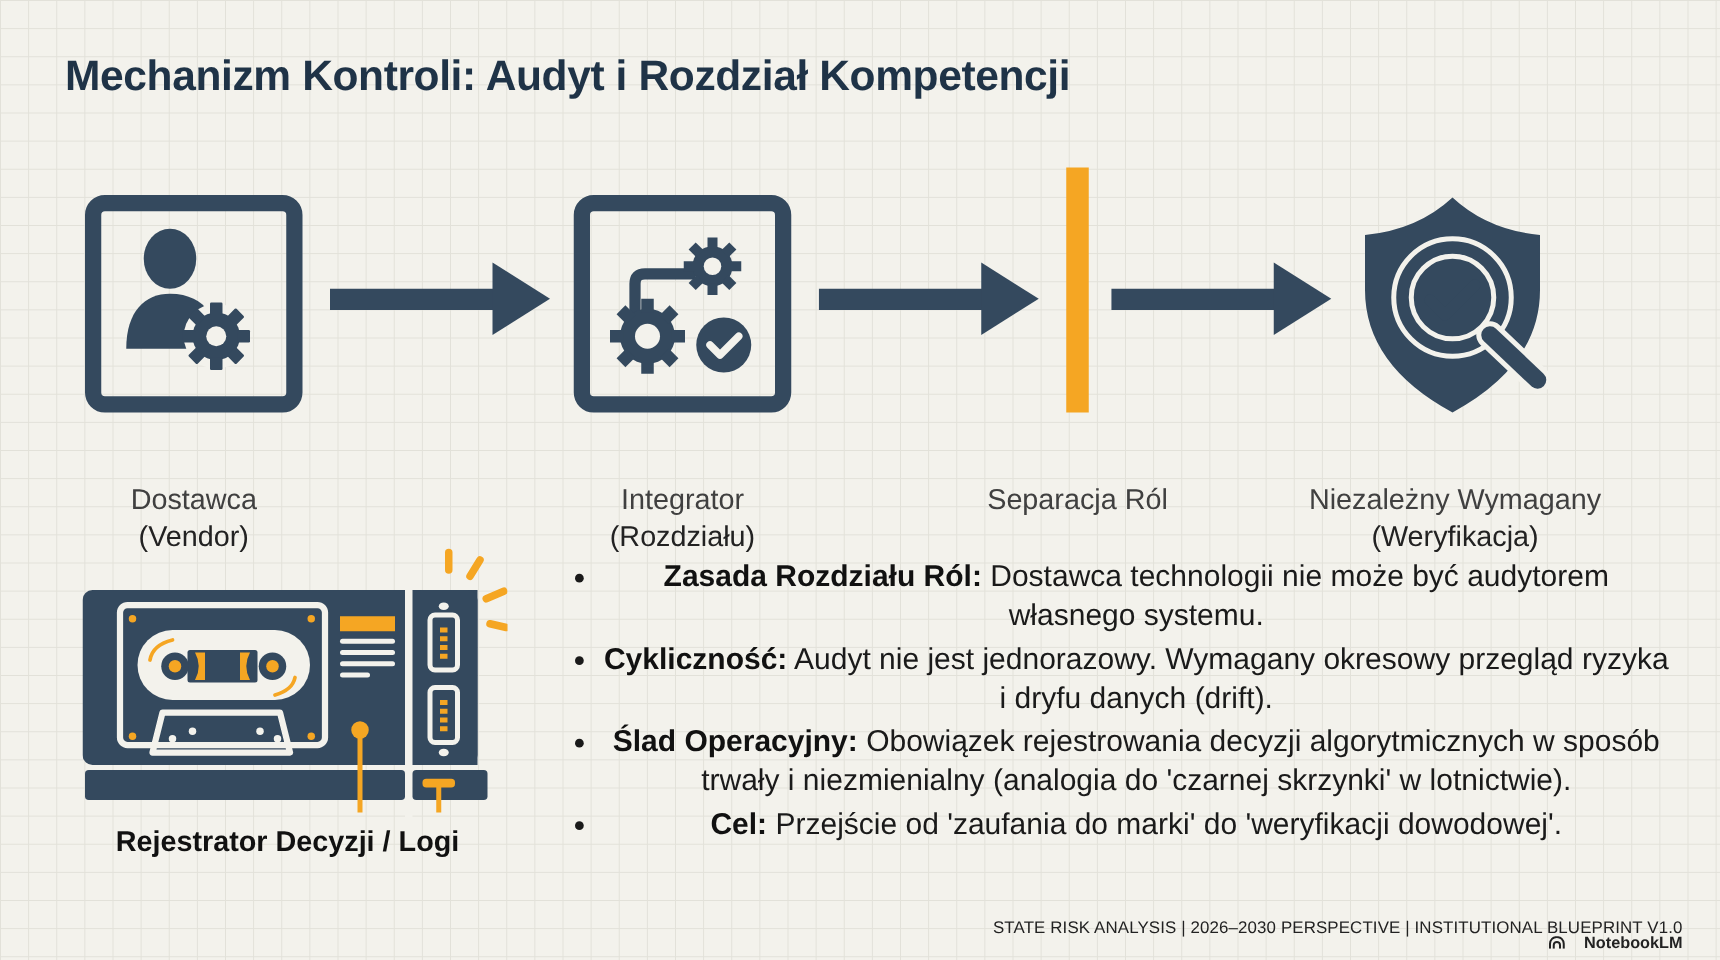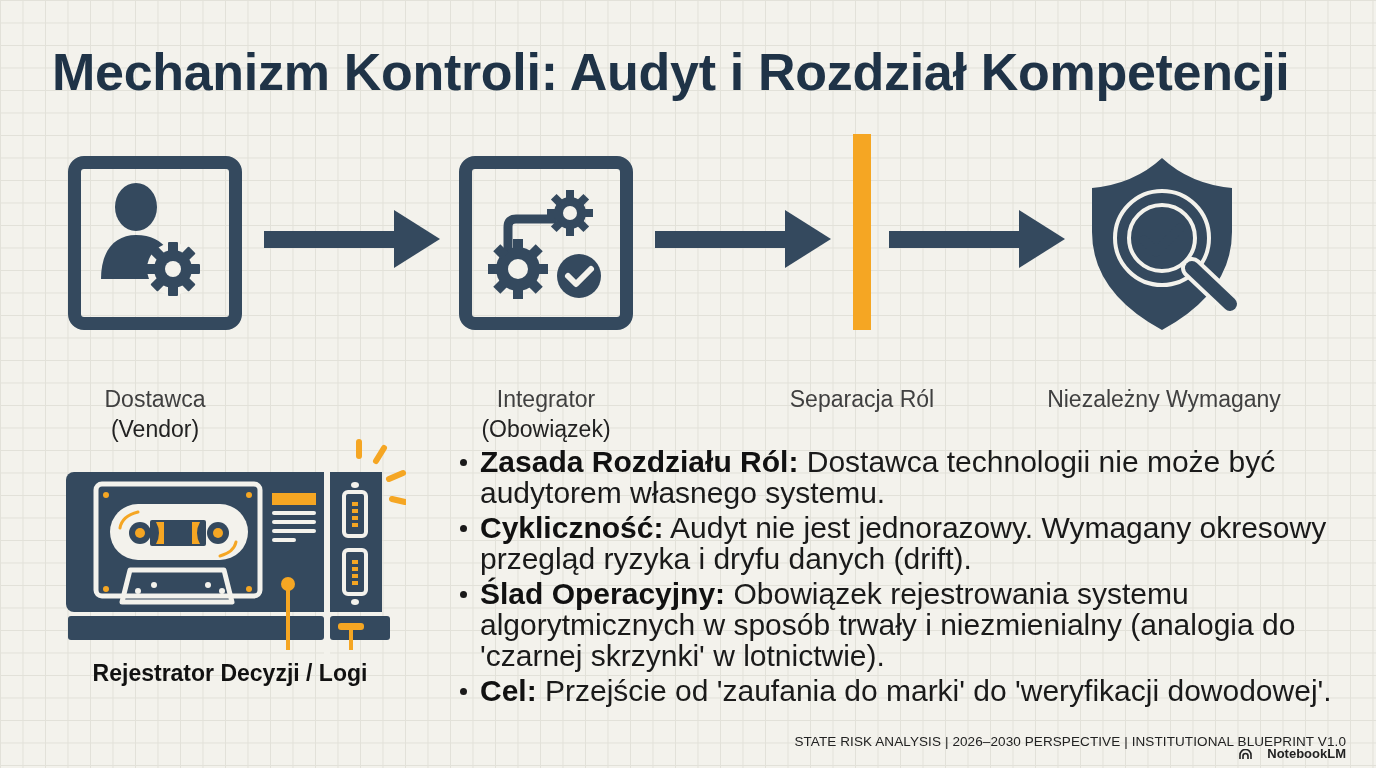--- a/index.html
+++ b/index.html
@@ -9,41 +9,41 @@
     background-color: #f3f2ec;
     background-image:
       linear-gradient(to right, #e2e1d9 1px, transparent 1px),
       linear-gradient(to bottom, #e2e1d9 1px, transparent 1px);
     background-size: 22.5px 22.5px;
     font-family: "Liberation Sans", "DejaVu Sans", sans-serif;
     color: #111;
   }
   .title {
     position: absolute; left: 52px; top: 42px;
-    font-size: 52px; font-weight: 700; letter-spacing: -0.3px;
+    font-size: 34px; font-weight: 700; letter-spacing: -0.3px;
     color: #1f3347; white-space: nowrap;
   }
   .abs { position: absolute; }
   .node-label {
     position: absolute; text-align: center; line-height: 30px; white-space: nowrap;
     transform: translateX(-50%);
   }
   .node-label .bold { font-size: 23px; font-weight: 400; color: #404040; display: block; margin-top: 44px; }
   .node-label .sub { font-size: 23px; font-weight: 400; color: #222; display: block; }
   .icon-box {
     position: absolute; width: 174px; height: 174px;
     border: 13px solid #34495e; border-radius: 16px;
   }
   .bullets {
     position: absolute; left: 458px; top: 446px; width: 880px;
     list-style: none;
   }
   .bullets li {
     position: relative; padding-left: 22px;
-    font-size: 30px; line-height: 31px; color: #1a1a1a; margin-bottom: 4px;
+    font-size: 24px; line-height: 31px; color: #1a1a1a; margin-bottom: 4px; text-align: center;
   }
   .bullets li::before {
     content: ""; position: absolute; left: 2px; top: 13px;
     width: 7px; height: 7px; border-radius: 50%; background: #1a1a1a;
   }
   .bullets li b { font-weight: 700; color: #111; }
   .rec-label {
     position: absolute; left: 230px; top: 660px; transform: translateX(-50%);
     font-size: 23px; font-weight: 700; white-space: nowrap; color: #111;
   }
@@ -123,21 +123,21 @@
           <rect x="19" y="-5" width="11" height="10"></rect>
         </g>
       <circle r="10" fill="#f3f2ec"></circle>
     </g>
     <circle cx="107" cy="107" r="22" fill="#34495e"></circle>
     <polyline points="96,107 104,115 119,100" stroke="#f3f2ec" stroke-width="6" fill="none" stroke-linecap="round" stroke-linejoin="round"></polyline>
   </svg>
 </div>
 <div class="node-label" style="left:546px; top:340px;">
   <span class="bold">Integrator</span>
-  <span class="sub">(Obowiązek)</span>
+  <span class="sub">(Rozdziału)</span>
 </div>
 
 <svg class="abs" style="left:655px; top:208px;" width="180" height="62" viewBox="0 0 180 62">
   <rect x="0" y="23" width="135" height="17" fill="#34495e"></rect>
   <polygon points="130,2 176,31 130,60" fill="#34495e"></polygon>
 </svg>
 
 <div class="abs" style="left:853px; top:134px; width:18px; height:196px; background:#f5a623;"></div>
 <div class="node-label" style="left:862px; top:340px;">
   <span class="bold">Separacja Ról</span>
@@ -151,20 +151,21 @@
 <svg class="abs" style="left:1086px; top:154px;" width="160" height="180" viewBox="0 0 160 180">
   <path d="M6 34 Q48 30 76 4 Q104 30 146 34 L146 78 Q146 138 76 176 Q6 138 6 78 Z" fill="#34495e"></path>
   <circle cx="76" cy="84" r="40" fill="none" stroke="#f3f2ec" stroke-width="18"></circle>
   <circle cx="76" cy="84" r="40" fill="none" stroke="#34495e" stroke-width="10"></circle>
   <line x1="106" y1="114" x2="144" y2="150" stroke="#f3f2ec" stroke-width="22" stroke-linecap="round"></line>
   <line x1="106" y1="114" x2="144" y2="150" stroke="#34495e" stroke-width="14" stroke-linecap="round"></line>
   <polyline points="58,86 70,98 94,74" stroke="#34495e" stroke-width="9" fill="none" stroke-linecap="round" stroke-linejoin="round"></polyline>
 </svg>
 <div class="node-label" style="left:1164px; top:340px;">
   <span class="bold">Niezależny Wymagany</span>
+  <span class="sub">(Weryfikacja)</span>
 </div>
 
 <svg class="abs" style="left:66px; top:436px;" width="340" height="220" viewBox="0 0 340 220">
 
   <g stroke="#f5a623" stroke-width="6" stroke-linecap="round">
     <line x1="293" y1="6" x2="293" y2="20"></line>
     <line x1="318" y1="12" x2="310" y2="25"></line>
     <line x1="337" y1="37" x2="323" y2="43"></line>
     <line x1="326" y1="63" x2="339" y2="66"></line>
   </g>
@@ -222,21 +223,21 @@
   <circle cx="222" cy="148" r="7" fill="#f5a623"></circle>
   <rect x="220" y="148" width="4" height="66" fill="#f5a623"></rect>
   <rect x="272" y="187" width="26" height="7" rx="3" fill="#f5a623"></rect>
   <rect x="283" y="190" width="4" height="24" fill="#f5a623"></rect>
 </svg>
 <div class="rec-label">Rejestrator Decyzji / Logi</div>
 
 <ul class="bullets">
   <li><b>Zasada Rozdziału Ról:</b><span> Dostawca technologii nie może być audytorem własnego systemu.</span></li>
   <li><b>Cykliczność:</b><span> Audyt nie jest jednorazowy. Wymagany okresowy przegląd ryzyka i dryfu danych (drift).</span></li>
-  <li><b>Ślad Operacyjny:</b><span> Obowiązek rejestrowania systemu algorytmicznych w sposób trwały i niezmienialny (analogia do 'czarnej skrzynki' w lotnictwie).</span></li>
+  <li><b>Ślad Operacyjny:</b><span> Obowiązek rejestrowania decyzji algorytmicznych w sposób trwały i niezmienialny (analogia do 'czarnej skrzynki' w lotnictwie).</span></li>
   <li><b>Cel:</b><span> Przejście od 'zaufania do marki' do 'weryfikacji dowodowej'.</span></li>
 </ul>
 
 <div class="footer">STATE RISK ANALYSIS | 2026–2030 PERSPECTIVE | INSTITUTIONAL BLUEPRINT V1.0</div>
 <div class="brand">
   <svg width="13" height="10" viewBox="0 0 13 10">
     <path d="M1 10 L1 6 A5.5 5.5 0 0 1 12 6 L12 10" stroke="#222" stroke-width="1.6" fill="none"></path>
     <path d="M4 10 L4 7 A2.5 2.5 0 0 1 9 7 L9 10" stroke="#222" stroke-width="1.6" fill="none"></path>
   </svg>
   <span>NotebookLM</span>

